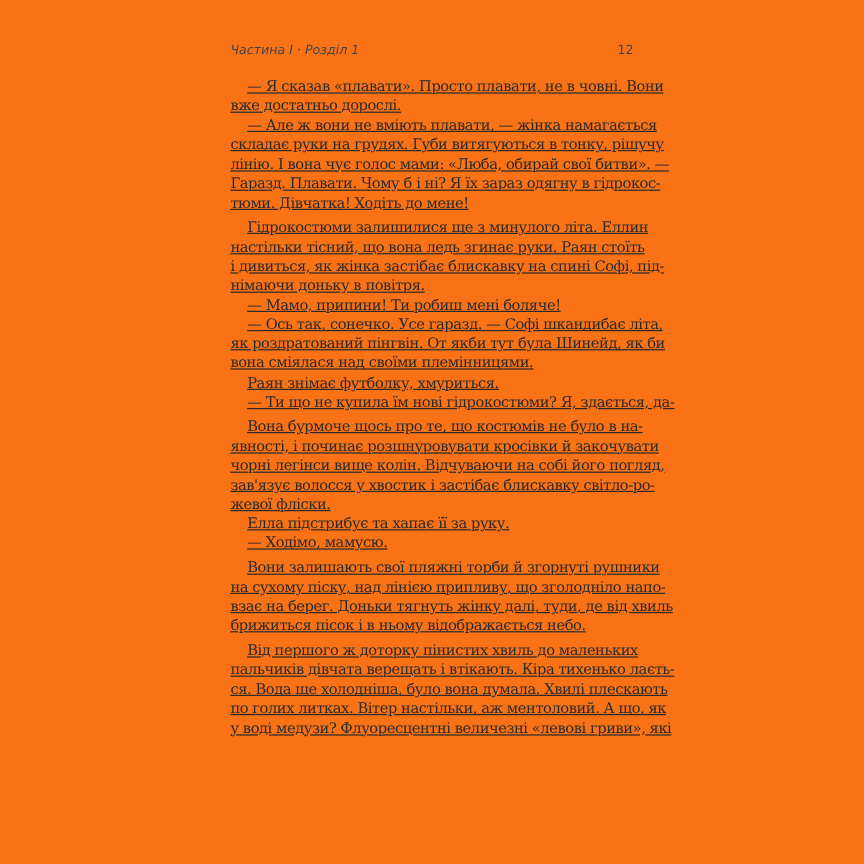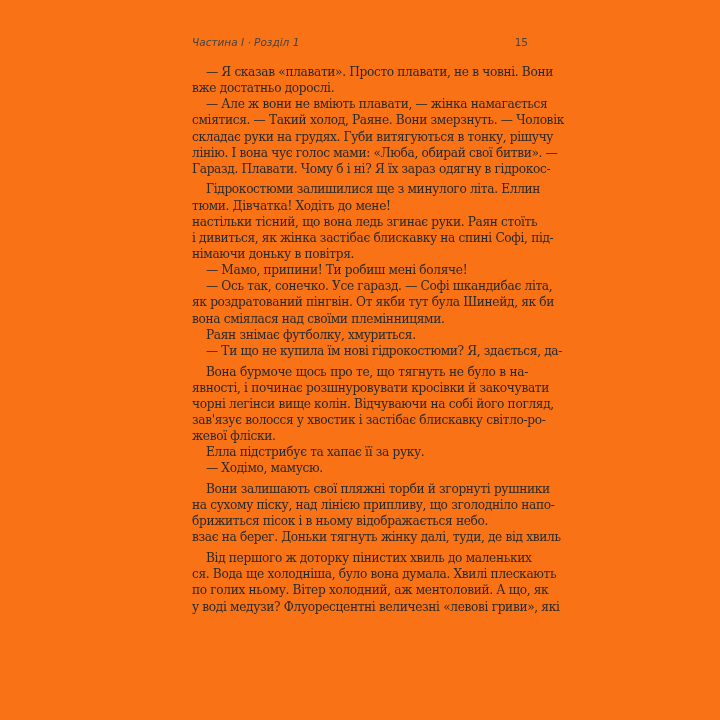--- a/index.html
+++ b/index.html
@@ -9,61 +9,61 @@
     position: absolute; left: 192px; top: 36px; width: 336px; height: 16px;
     font-family: "DejaVu Sans", sans-serif; font-size: 10.5px; color: #444;
   }
   .running-head .title { position: absolute; left: 0; top: 0; font-style: italic; }
   .running-head .pagenum { position: absolute; right: 0; top: 0; }
   .body-text {
     position: absolute; left: 192px; top: 64px; width: 336px;
     font-family: "DejaVu Serif", serif; font-size: 12.2px; line-height: 16.15px;
     color: #2a2a2a; letter-spacing: -0.35px;
   }
-  .line { height: 16.15px; white-space: nowrap; overflow: visible; }
+  .line { height: 16.15px; white-space: nowrap; overflow: visible; text-decoration: underline; }
   .line.justify { text-align: justify; text-align-last: justify; }
   .line.indent { padding-left: 14px; }
   .line.gap { margin-top: 4.5px; }
 </style>
 </head>
 <body>
 
 <div class="page">
   <div class="running-head">
     <span class="title">Частина І · Розділ 1</span>
-    <span class="pagenum">15</span>
+    <span class="pagenum">12</span>
   </div>
   <div class="body-text" id="body-text">
       <div class="line justify indent">— Я сказав «плавати». Просто плавати, не в човні. Вони</div>
       <div class="line">вже достатньо дорослі.</div>
       <div class="line justify indent">— Але ж вони не вміють плавати, — жінка намагається</div>
-      <div class="line justify">сміятися. — Такий холод, Раяне. Вони змерзнуть. — Чоловік</div>
       <div class="line justify">складає руки на грудях. Губи витягуються в тонку, рішучу</div>
       <div class="line justify">лінію. І вона чує голос мами: «Люба, обирай свої битви». —</div>
       <div class="line justify">Гаразд. Плавати. Чому б і ні? Я їх зараз одягну в гідрокос-</div>
+      <div class="line">тюми. Дівчатка! Ходіть до мене!</div>
       <div class="line justify indent gap">Гідрокостюми залишилися ще з минулого літа. Еллин</div>
-      <div class="line">тюми. Дівчатка! Ходіть до мене!</div>
       <div class="line justify">настільки тісний, що вона ледь згинає руки. Раян стоїть</div>
       <div class="line justify">і дивиться, як жінка застібає блискавку на спині Софі, під-</div>
       <div class="line">німаючи доньку в повітря.</div>
       <div class="line indent">— Мамо, припини! Ти робиш мені боляче!</div>
       <div class="line justify indent">— Ось так, сонечко. Усе гаразд. — Софі шкандибає літа,</div>
       <div class="line justify">як роздратований пінгвін. От якби тут була Шинейд, як би</div>
       <div class="line">вона сміялася над своїми племінницями.</div>
       <div class="line indent">Раян знімає футболку, хмуриться.</div>
       <div class="line justify indent">— Ти що не купила їм нові гідрокостюми? Я, здається, да-</div>
-      <div class="line justify indent gap">Вона бурмоче щось про те, що тягнуть не було в на-</div>
+      <div class="line justify indent gap">Вона бурмоче щось про те, що костюмів не було в на-</div>
       <div class="line justify">явності, і починає розшнуровувати кросівки й закочувати</div>
       <div class="line justify">чорні легінси вище колін. Відчуваючи на собі його погляд,</div>
       <div class="line justify">зав'язує волосся у хвостик і застібає блискавку світло-ро-</div>
       <div class="line">жевої фліски.</div>
       <div class="line indent">Елла підстрибує та хапає її за руку.</div>
       <div class="line indent">— Ходімо, мамусю.</div>
       <div class="line justify indent gap">Вони залишають свої пляжні торби й згорнуті рушники</div>
       <div class="line justify">на сухому піску, над лінією припливу, що зголодніло напо-</div>
+      <div class="line justify">взає на берег. Доньки тягнуть жінку далі, туди, де від хвиль</div>
       <div class="line">брижиться пісок і в ньому відображається небо.</div>
-      <div class="line justify">взає на берег. Доньки тягнуть жінку далі, туди, де від хвиль</div>
       <div class="line justify indent gap">Від першого ж доторку пінистих хвиль до маленьких</div>
+      <div class="line justify">пальчиків дівчата верещать і втікають. Кіра тихенько лаєть-</div>
       <div class="line justify">ся. Вода ще холодніша, було вона думала. Хвилі плескають</div>
-      <div class="line justify">по голих ньому. Вітер холодний, аж ментоловий. А що, як</div>
+      <div class="line justify">по голих литках. Вітер настільки, аж ментоловий. А що, як</div>
       <div class="line justify">у воді медузи? Флуоресцентні величезні «левові гриви», які</div>
     </div>
 </div>
 
 </body></html>

